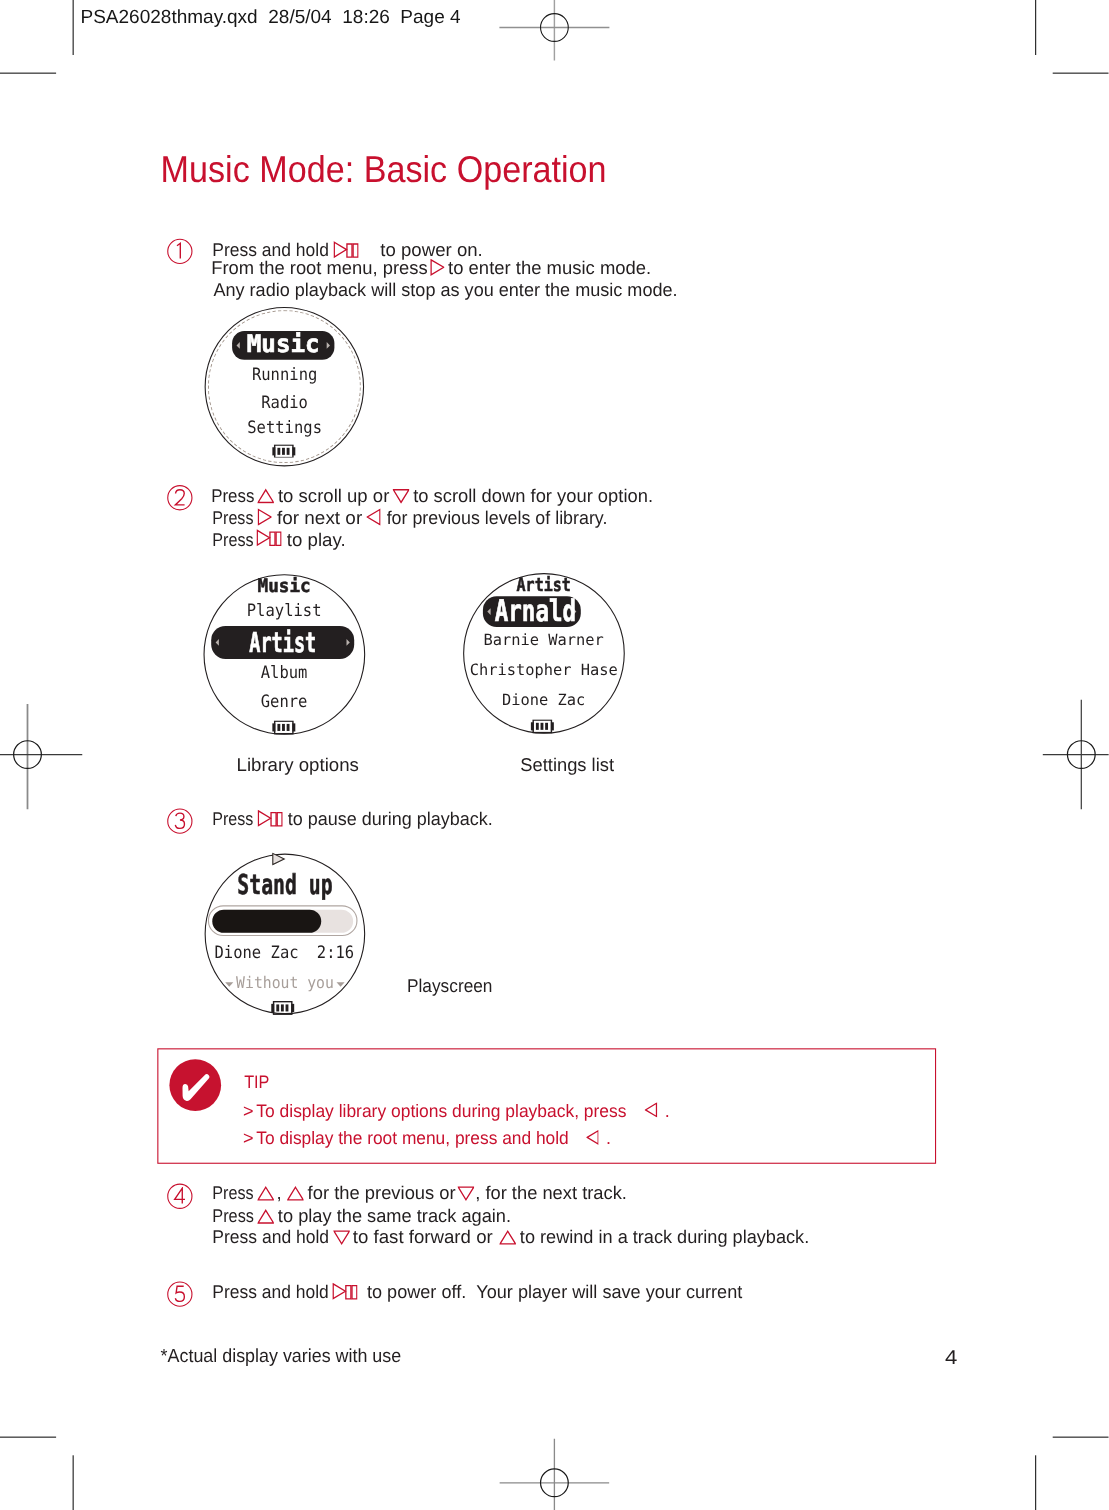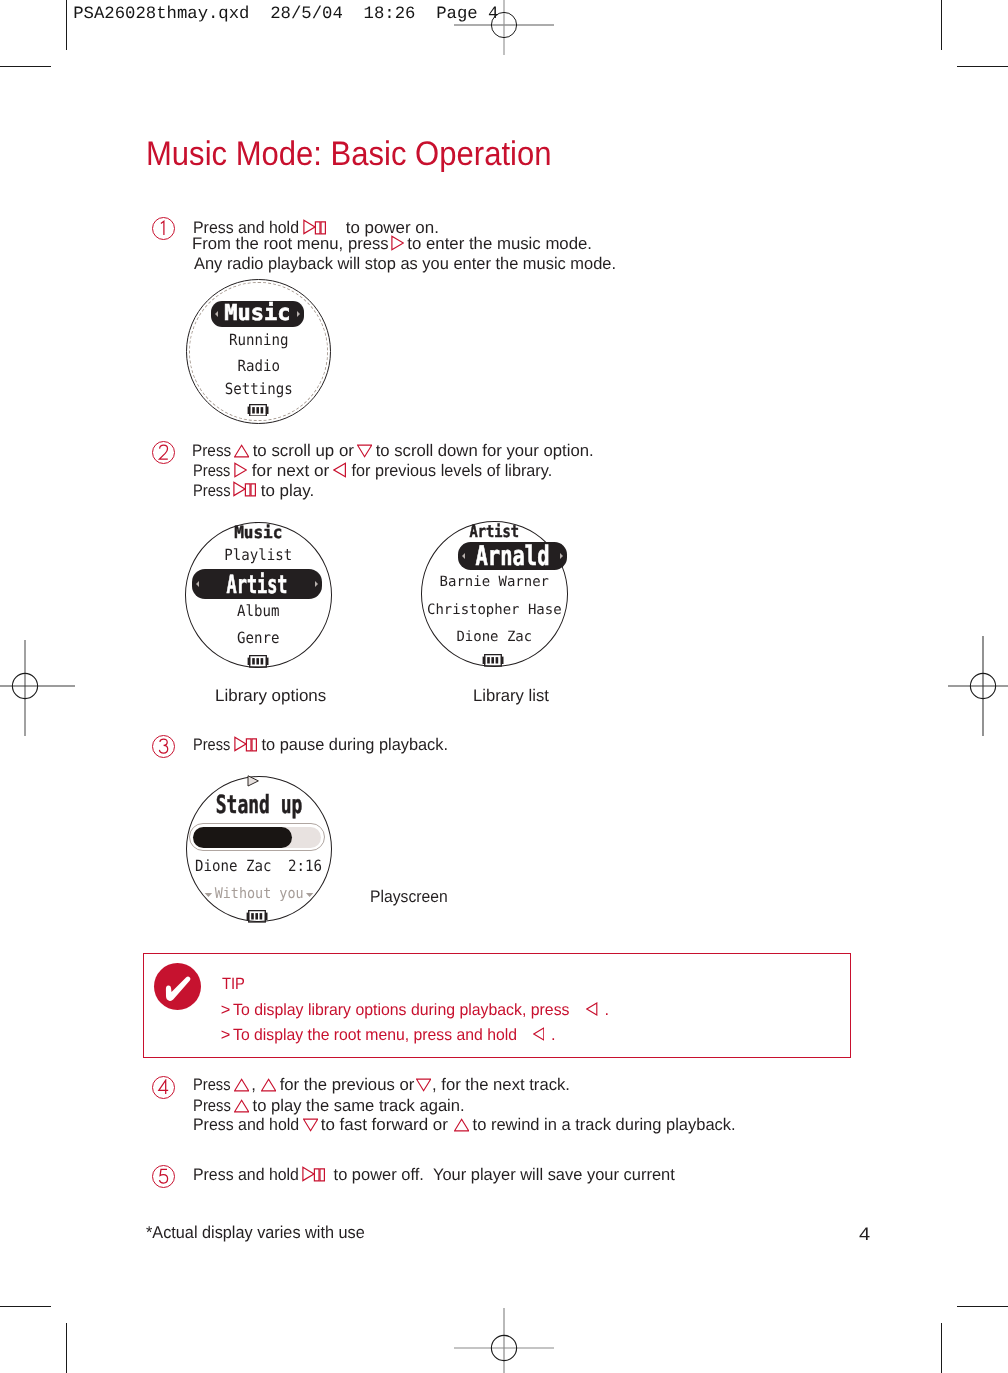--- a/index.html
+++ b/index.html
@@ -1,20 +1,20 @@
 <!DOCTYPE html>
 <html><head>
 <meta charset="utf-8">
 <style>
   html,body{margin:0;padding:0;background:#fff;}
   body{width:1008px;height:1373px;font-family:"Liberation Sans",sans-serif;
        -webkit-font-smoothing:antialiased;text-rendering:geometricPrecision;}
   .page{position:relative;width:1008px;height:1373px;overflow:hidden;background:#fff;}
   .cropline{position:absolute;background:#1a1a1a;}
-  .hdr{position:absolute;font-family:Liberation Mono, monospace;
+  .hdr{position:absolute;font-family:Liberation Sans, sans-serif;
        font-size:15px;color:#161616;white-space:pre;}
   .title{position:absolute;color:#c8102e;white-space:nowrap;font-size:34px;
          transform-origin:0 0;}
   .stepnum{position:absolute;width:23.4px;height:23.4px;border:1.35px solid #c8102e;
            border-radius:50%;color:#c8102e;box-sizing:border-box;
            display:flex;align-items:center;justify-content:center;}
   .stepnum svg{display:block;}
   .btext{position:absolute;left:0;font-size:16.8px;color:#231f20;white-space:nowrap;line-height:1;height:17px;width:1008px;}
   .btext .run{position:absolute;top:0;white-space:pre;}
   .btext .run.txt{transform-origin:0 0;}
@@ -269,21 +269,21 @@
           <rect x="5.2" y="3.1" width="2.6" height="6.4" fill="#231f20"></rect>
           <rect x="9.4" y="3.1" width="2.6" height="6.4" fill="#231f20"></rect>
           <rect x="13.6" y="3.1" width="2.6" height="6.4" fill="#231f20"></rect>
         </svg>
       </div>
   </div>
 
   <div class="lcd" style="left:421.1px;top:521.3px;width:146.6px;height:145.7px;">
     <div class="lcdring"></div>
     <div class="lrow tit" style="top:2.1px;transform:scaleX(0.82);">Artist</div>
-    <div class="hlbar" style="left:37px;top:20.3px;width:109px;height:28.3px;border-radius:12.5px;">
+    <div class="hlbar" style="left:18px;top:20.3px;width:89px;height:28.3px;border-radius:12.5px;">
       <span class="hlarrow l"></span>
       <span class="hlarrow r"></span>
       <span class="hltxt" style="font-size:27px;transform:translateY(-50%) scaleX(0.758);">Arnald</span>
     </div>
     <div class="lrow sm" style="top:53.5px;">Barnie Warner</div>
     <div class="lrow sm" style="top:82.1px;">Christopher Hase</div>
     <div class="lrow sm" style="top:109.2px;">Dione Zac</div>
     <div class="batt" style="left:61.2px;top:133.2px;">
         <svg width="22.1" height="12.5" viewBox="0 0 22.1 12.5">
           <rect x="0.6" y="2.6" width="2.7" height="7.4" fill="#231f20"></rect>
@@ -316,21 +316,21 @@
           <rect x="18.8" y="2.6" width="2.7" height="7.4" fill="#231f20"></rect>
           <rect x="2.7" y="0.6" width="16.6" height="11.4" fill="none" stroke="#231f20" stroke-width="1.3"></rect>
           <rect x="5.2" y="3.1" width="2.6" height="6.4" fill="#231f20"></rect>
           <rect x="9.4" y="3.1" width="2.6" height="6.4" fill="#231f20"></rect>
           <rect x="13.6" y="3.1" width="2.6" height="6.4" fill="#231f20"></rect>
         </svg>
       </div>
   </div>
 
   <div class="cap" style="left:214.7px;top:688.3px;font-size:16.8px;transform:scaleX(1.011);">Library options</div>
-  <div class="cap" style="left:472.7px;top:688.3px;font-size:16.8px;transform:scaleX(0.993);">Library list</div>
+  <div class="cap" style="left:472.7px;top:688.3px;font-size:16.8px;transform:scaleX(0.993);">Settings list</div>
   <div class="cap" style="left:369.5px;top:888.9px;font-size:16.8px;transform:scaleX(0.936);">Playscreen</div>
 
   <div class="tipbox" style="left:143.3px;top:953px;width:708px;height:105.4px;"></div>
   <div class="tipcircle" style="left:153.9px;top:962.9px;width:47px;height:47px;">
     <svg viewBox="0 0 47 47" width="47" height="47">
       <path d="M11.9 26.0 L12.0 33.2 Q12.1 36.7 15.1 37.7 Q17.4 38.4 19.2 36.4 L35.4 18.0 Q37.3 15.9 35.6 14.2 Q33.9 12.6 32.0 14.5 L17.5 29.1 L17.0 24.7 Q16.7 22.3 14.3 22.4 Q11.9 22.5 11.9 26.0 Z" fill="#ffffff"></path>
     </svg>
   </div>
   <div class="tiptext" style="left:221.5px;top:975.6px;font-size:16.4px;transform:scaleX(0.9);transform-origin:0 0;">TIP</div>
   <div class="tiptext" style="left:0;top:1001.7px;height:17px;width:1008px;">

